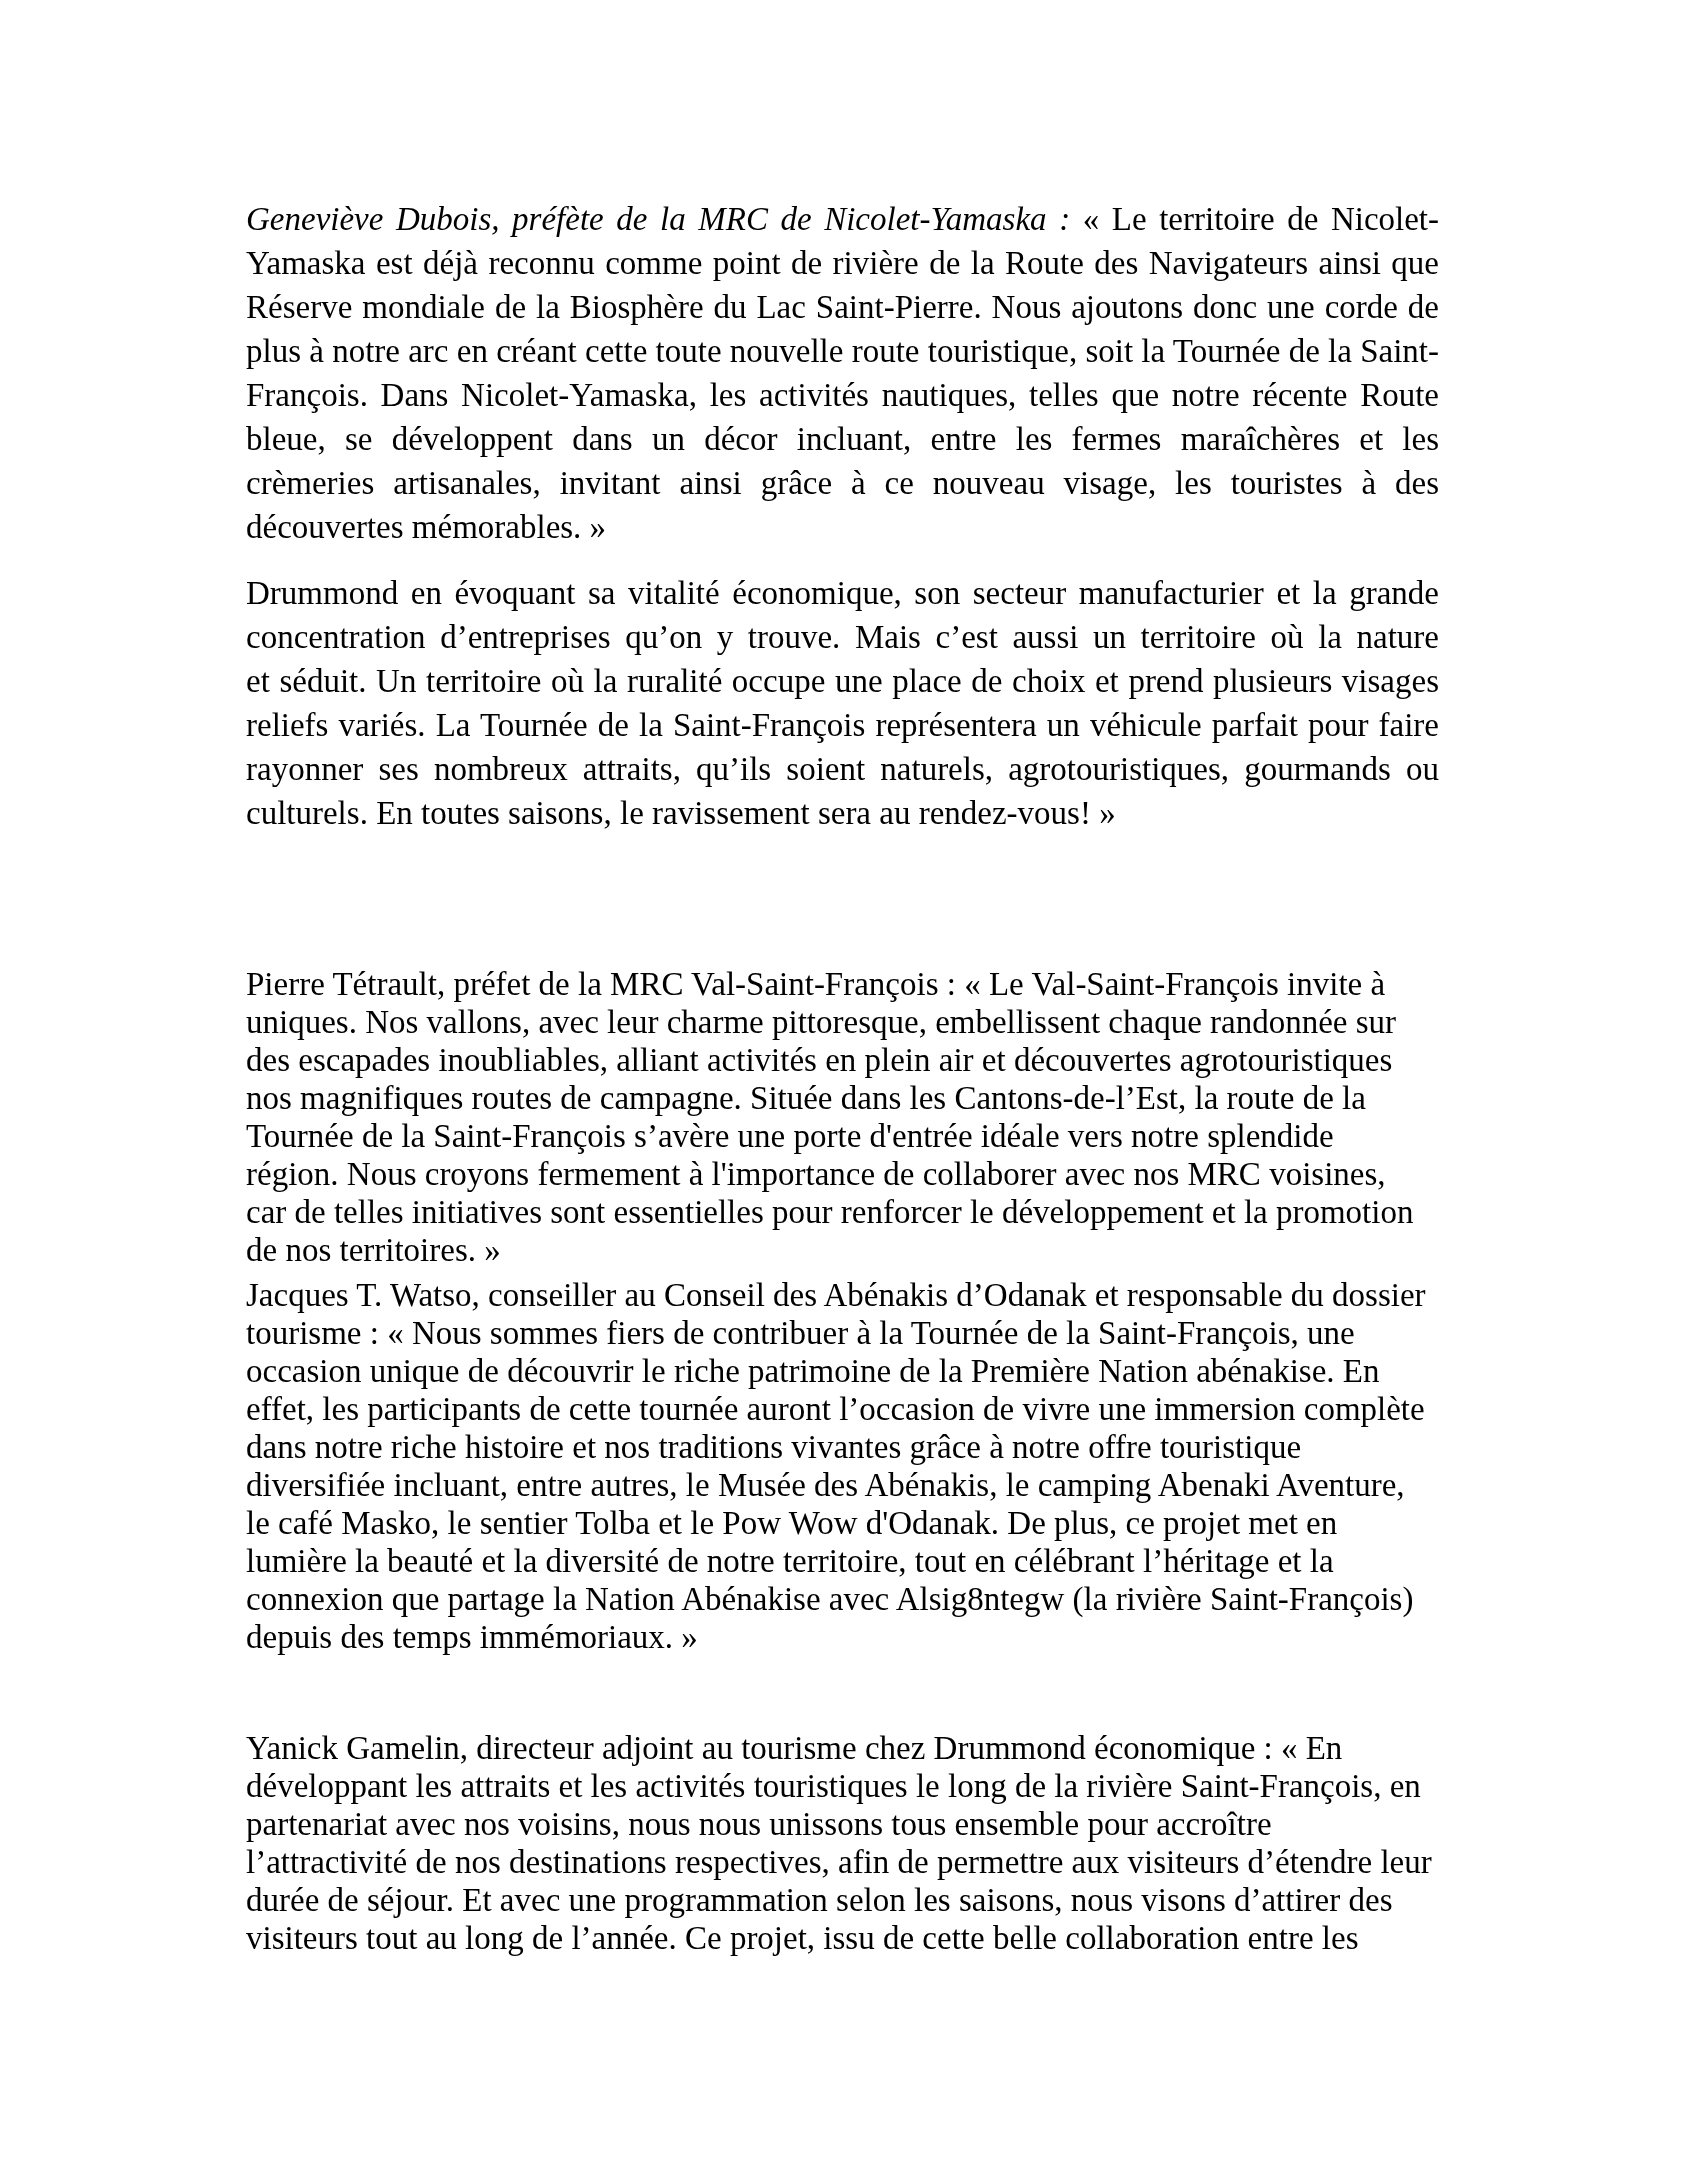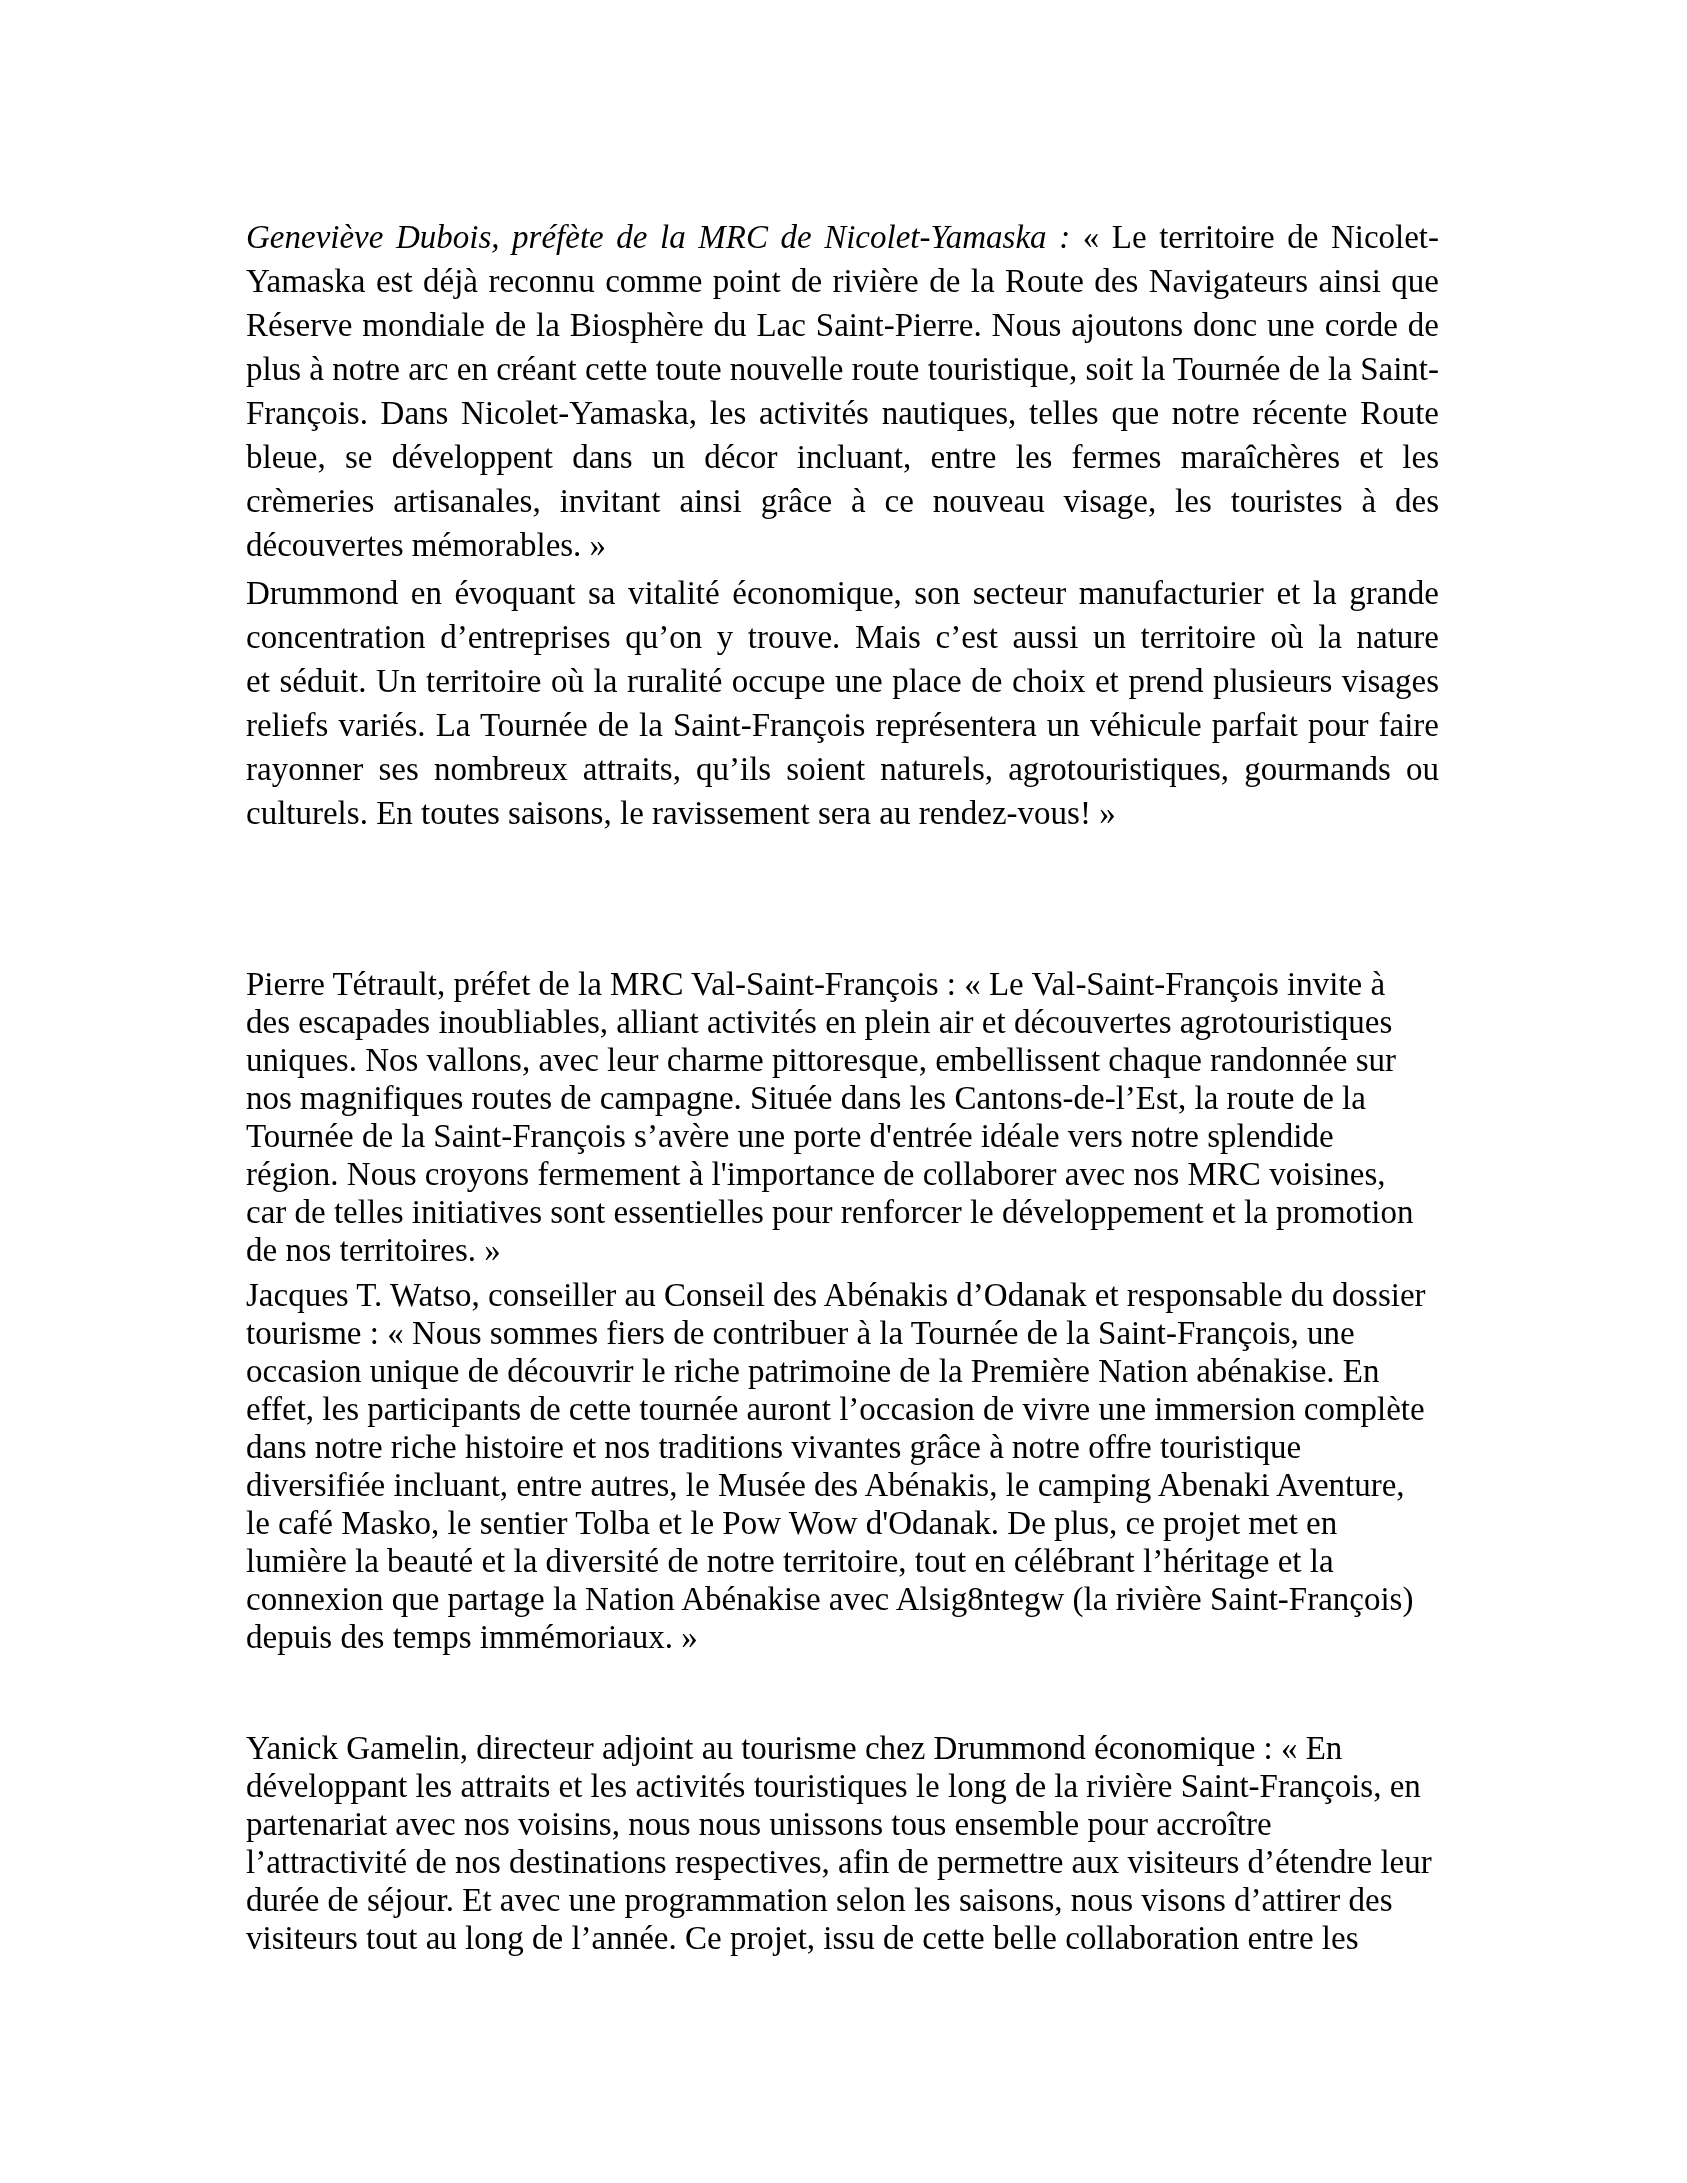--- a/index.html
+++ b/index.html
@@ -3,21 +3,21 @@
 <meta charset="utf-8">
 <style>
   html, body { margin: 0; padding: 0; background: #ffffff; }
   body { width: 1687px; height: 2183px; position: relative; overflow: hidden; }
   .page { position: absolute; left: 0; top: 0; width: 1687px; height: 2183px; background: #ffffff; }
   .para { position: absolute; left: 246px; width: 1193px; font-family: "Liberation Serif", "DejaVu Serif", serif; font-size: 33px; color: #000000; }
   .line { display: block; white-space: nowrap; height: 44px; line-height: 44px; }
   .tight .line { height: 38px; line-height: 38px; }
   .justify .line.j { text-align: justify; text-align-last: justify; white-space: normal; overflow: hidden; }
   .lead { font-style: italic; }
-  #p1 { top: 215px; }
+  #p1 { top: 197px; }
   #p2 { top: 571px; }
   #p3 { top: 965px; }
   #p4 { top: 1276px; }
   #p5 { top: 1729px; }
 </style>
 </head>
 <body>
 
 <div class="page">
 
@@ -36,22 +36,22 @@
     <span class="line j">Drummond en évoquant sa vitalité économique, son secteur manufacturier et la grande</span>
     <span class="line j">concentration d’entreprises qu’on y trouve. Mais c’est aussi un territoire où la nature étonne</span>
     <span class="line j">et séduit. Un territoire où la ruralité occupe une place de choix et prend plusieurs visages</span>
     <span class="line j">reliefs variés. La Tournée de la Saint-François représentera un véhicule parfait pour faire</span>
     <span class="line j">rayonner ses nombreux attraits, qu’ils soient naturels, agrotouristiques, gourmands ou</span>
     <span class="line">culturels. En toutes saisons, le ravissement sera au rendez-vous! »</span>
   </div>
 
   <div class="para tight" id="p3">
     <span class="line">Pierre Tétrault, préfet de la MRC Val-Saint-François : « Le Val-Saint-François invite à</span>
+    <span class="line">uniques. Nos vallons, avec leur charme pittoresque, embellissent chaque randonnée sur</span>
     <span class="line">des escapades inoubliables, alliant activités en plein air et découvertes agrotouristiques</span>
-    <span class="line">uniques. Nos vallons, avec leur charme pittoresque, embellissent chaque randonnée sur</span>
     <span class="line">nos magnifiques routes de campagne. Située dans les Cantons-de-l’Est, la route de la</span>
     <span class="line">Tournée de la Saint-François s’avère une porte d'entrée idéale vers notre splendide</span>
     <span class="line">région. Nous croyons fermement à l'importance de collaborer avec nos MRC voisines,</span>
     <span class="line">car de telles initiatives sont essentielles pour renforcer le développement et la promotion</span>
     <span class="line">de nos territoires. »</span>
   </div>
 
   <div class="para tight" id="p4">
     <span class="line">Jacques T. Watso, conseiller au Conseil des Abénakis d’Odanak et responsable du dossier</span>
     <span class="line">tourisme : « Nous sommes fiers de contribuer à la Tournée de la Saint-François, une</span>

